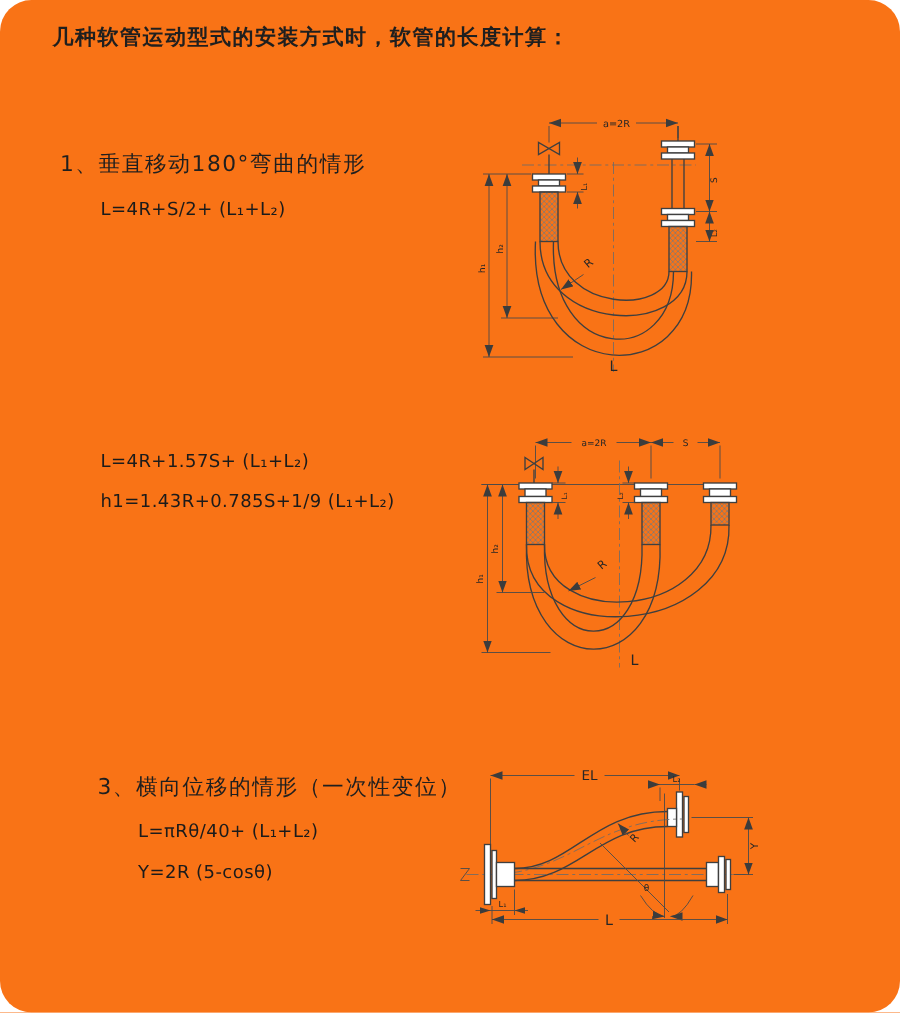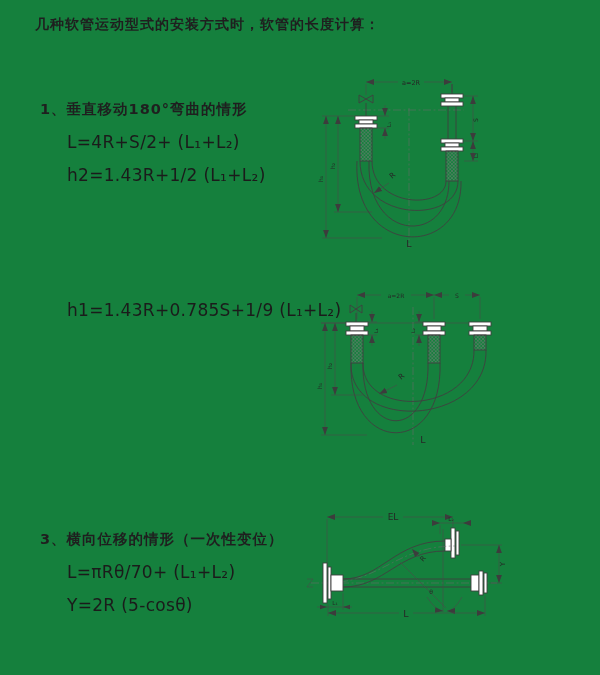--- a/index.html
+++ b/index.html
@@ -1,45 +1,44 @@
 <!DOCTYPE html>
 <html><head>
 <meta charset="utf-8">
 <style>
   html,body{margin:0;padding:0;}
   body{width:600px;height:675px;background:#ffffff;font-family:"DejaVu Sans","Liberation Sans",sans-serif;}
-  .page{position:relative;width:600px;height:675px;background:#15803d;overflow:hidden;}
+  .page{position:relative;width:600px;height:675px;background:#f97316;overflow:hidden;border-radius:21px;}
   .doc-title{position:absolute;left:35px;top:16px;font-size:14px;font-weight:600;color:#1f1f1f;letter-spacing:1px;}
   .sec{position:absolute;left:40px;color:#1f1f1f;}
-  .sec-heading{font-size:14.5px;font-weight:700;letter-spacing:1px;margin:0 0 13px 0;color:#1f1f1f;}
-  .formula{margin:0 0 13px 27px;font-size:17px;letter-spacing:0.3px;color:#1b1b1b;white-space:nowrap;}
+  .sec-heading{font-size:14.5px;font-weight:400;letter-spacing:1px;margin:0 0 13px 0;color:#1f1f1f;}
+  .formula{margin:0 0 13px 27px;font-size:12px;letter-spacing:0.3px;color:#1b1b1b;white-space:nowrap;}
   #sec1{top:100px;}
   #sec2{top:300px;}
-  #sec3{top:530px;}
+  #sec3{top:515px;margin-left:25px;}
   .diag{position:absolute;}
   #diag1{left:312px;top:66px;}
   #diag2{left:315px;top:283px;}
   #diag3{left:303px;top:500px;}
   svg .ol{stroke:#3f3f3f;stroke-width:0.9;fill:none;}
   svg .fl{stroke:#3f3f3f;stroke-width:0.9;fill:#ffffff;}
   svg .dl{stroke:#4a4a4a;stroke-width:0.6;fill:none;}
   svg .cl{stroke:#6b6b6b;stroke-width:0.55;fill:none;stroke-dasharray:8 2.5 2 2.5;}
   svg text{fill:#262626;font-family:"DejaVu Sans","Liberation Sans",sans-serif;}
 </style>
 </head>
 <body>
 
 <div class="page">
 
   <div class="doc-title">几种软管运动型式的安装方式时，软管的长度计算：</div>
 
   <div class="sec" id="sec1">
     <h2 class="sec-heading">1、垂直移动180°弯曲的情形</h2>
     <div class="formula">L=4R+S/2+ (L₁+L₂)</div>
-    <div class="formula">h2=1.43R+1/2 (L₁+L₂)</div>
   </div>
 
   <svg id="diag1" class="diag" width="282" height="196" viewBox="0 0 282 196">
     <defs>
       <marker id="mE1" markerWidth="9" markerHeight="7" refX="8" refY="3.5" orient="auto" markerUnits="userSpaceOnUse">
         <path d="M0,0.6 L8,3.5 L0,6.4 Z" fill="#3c3c3c"></path>
       </marker>
       <marker id="mS1" markerWidth="9" markerHeight="7" refX="1" refY="3.5" orient="auto" markerUnits="userSpaceOnUse">
         <path d="M9,0.6 L1,3.5 L9,6.4 Z" fill="#3c3c3c"></path>
       </marker>
@@ -126,20 +125,21 @@
 
     <g>
       <text transform="translate(80,113) rotate(-40)" font-size="7.5">R</text>
       <line class="dl" x1="77" y1="117" x2="62" y2="127" marker-end="url(#mE1)"></line>
     </g>
 
     <text x="97" y="181" text-anchor="middle" font-size="9.5">L</text>
   </svg>
 
   <div class="sec" id="sec2">
+    <div class="formula">L=4R+1.57S+ (L₁+L₂)</div>
     <div class="formula">h1=1.43R+0.785S+1/9 (L₁+L₂)</div>
   </div>
 
   <svg id="diag2" class="diag" width="285" height="182" viewBox="0 0 285 182">
     <defs>
       <marker id="mE2" markerWidth="9" markerHeight="7" refX="8" refY="3.5" orient="auto" markerUnits="userSpaceOnUse">
         <path d="M0,0.6 L8,3.5 L0,6.4 Z" fill="#3c3c3c"></path>
       </marker>
       <marker id="mS2" markerWidth="9" markerHeight="7" refX="1" refY="3.5" orient="auto" markerUnits="userSpaceOnUse">
         <path d="M9,0.6 L1,3.5 L9,6.4 Z" fill="#3c3c3c"></path>
@@ -227,21 +227,21 @@
     <g>
       <text transform="translate(86,97) rotate(-40)" font-size="7.5">R</text>
       <line class="dl" x1="82" y1="102" x2="64" y2="111" marker-end="url(#mE2)"></line>
     </g>
 
     <text x="108" y="160" text-anchor="middle" font-size="9.5">L</text>
   </svg>
 
   <div class="sec" id="sec3">
     <h2 class="sec-heading">3、横向位移的情形（一次性变位）</h2>
-    <div class="formula">L=πRθ/70+ (L₁+L₂)</div>
+    <div class="formula">L=πRθ/40+ (L₁+L₂)</div>
     <div class="formula">Y=2R (5-cosθ)</div>
   </div>
 
   <svg id="diag3" class="diag" width="297" height="140" viewBox="0 0 297 140">
     <defs>
       <marker id="mE3" markerWidth="9" markerHeight="7" refX="8" refY="3.5" orient="auto" markerUnits="userSpaceOnUse">
         <path d="M0,0.6 L8,3.5 L0,6.4 Z" fill="#3c3c3c"></path>
       </marker>
       <marker id="mS3" markerWidth="9" markerHeight="7" refX="1" refY="3.5" orient="auto" markerUnits="userSpaceOnUse">
         <path d="M9,0.6 L1,3.5 L9,6.4 Z" fill="#3c3c3c"></path>

